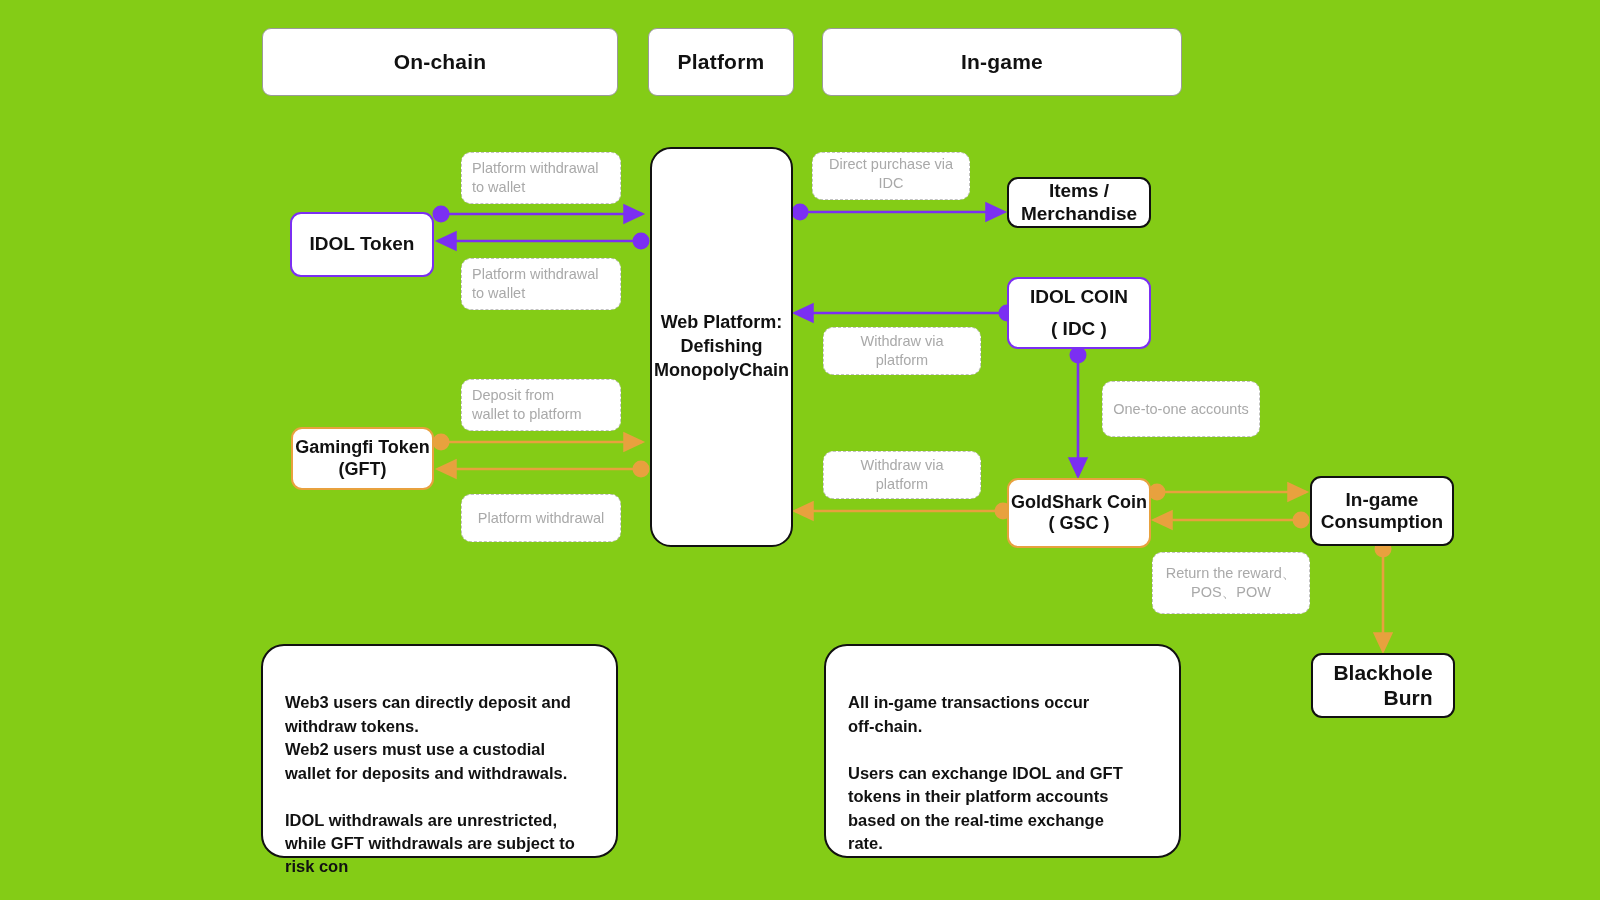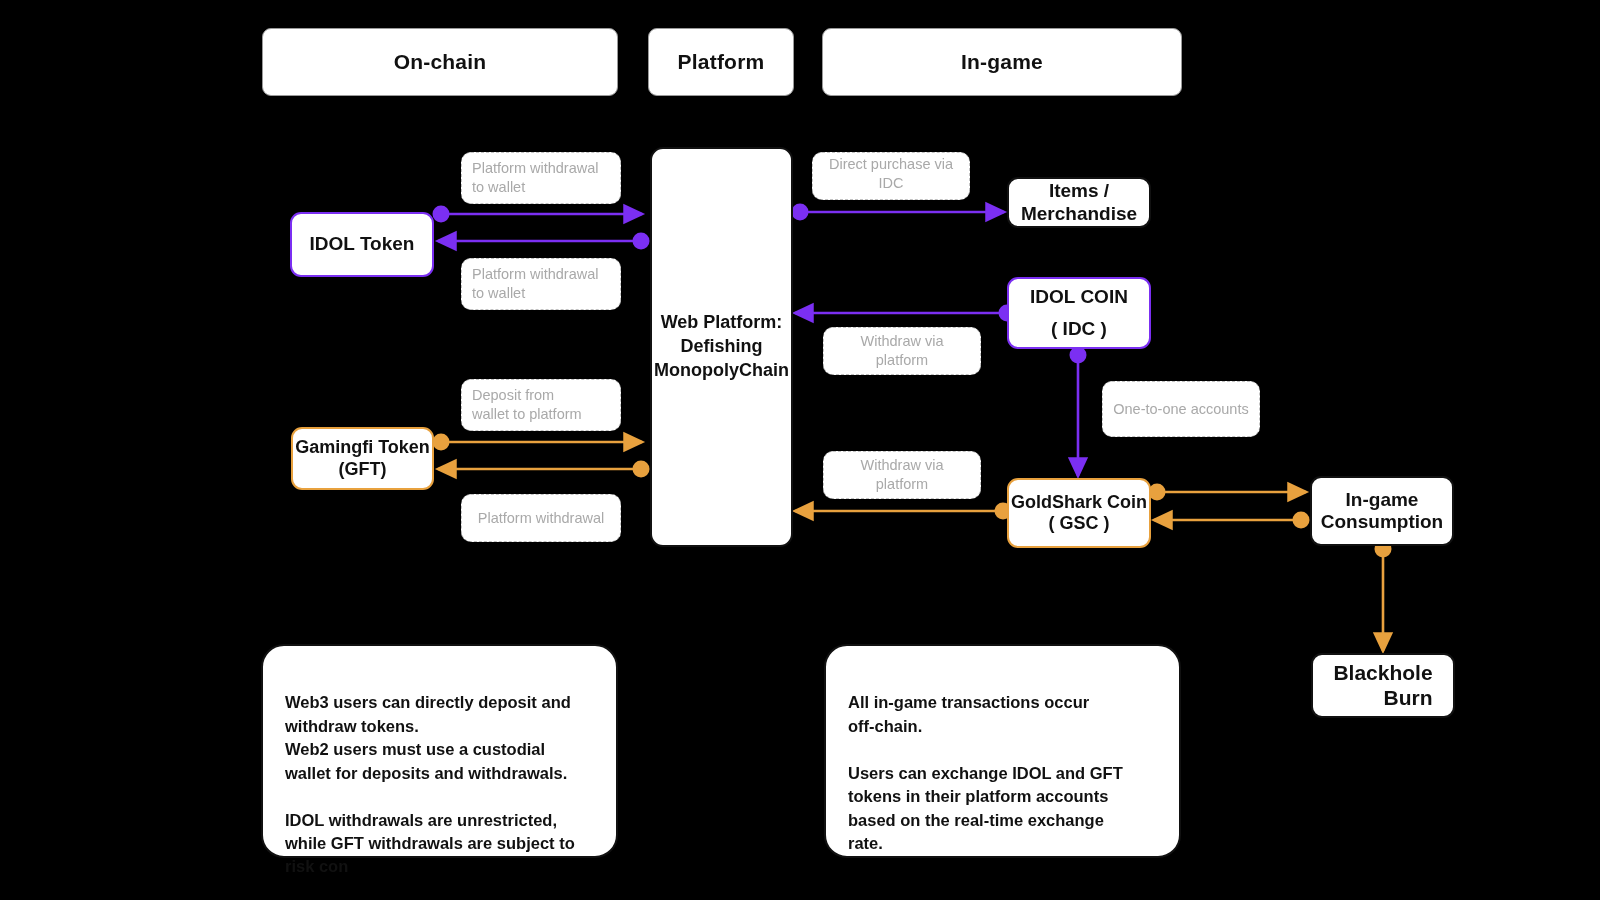--- a/index.html
+++ b/index.html
@@ -5,21 +5,21 @@
   * { box-sizing: border-box; }
   html, body {
     margin: 0; padding: 0;
     background: #ffffff;
     font-family: "Liberation Sans", sans-serif;
   }
   #canvas {
     position: relative;
     width: 1600px;
     height: 900px;
-    background: #000000;
+    background: #84cc16;
     overflow: hidden;
   }
   svg.edges {
     position: absolute;
     left: 0; top: 0;
     width: 1600px; height: 900px;
     pointer-events: none;
   }
   .node {
     position: absolute;
@@ -50,21 +50,21 @@
     border-radius: 11px;
     font-size: 19px;
   }
   .org {
     border: 2.2px solid #E8A13E;
     border-radius: 11px;
     font-size: 18px;
   }
   .platform-node {
     border: 2.8px solid #111111;
-    border-radius: 13px;
+    border-radius: 21px;
     font-size: 18px;
     line-height: 1.32;
   }
   .label {
     position: absolute;
     display: flex;
     align-items: center;
     justify-content: flex-start;
     border: 1.6px dashed #c2c2c2;
     border-radius: 10px;
@@ -191,20 +191,24 @@
   </div>
   <div class="label ctr" style="left:823px; top:327px; width:158px; height:48px;">
     <span>Withdraw via platform</span>
   </div>
   <div class="label ctr" style="left:823px; top:451px; width:158px; height:48px;">
     <span>Withdraw via platform</span>
   </div>
   <div class="label ctr" style="left:1102px; top:381px; width:158px; height:56px;">
     <span>One-to-one accounts</span>
   </div>
+  <div class="label ctr" style="left:1152px; top:552px; width:158px; height:62px;">
+    <span>Return the reward、
+POS、POW</span>
+  </div>
 
   <div class="node pur" style="left:290px; top:196px; width:144px; height:65px;margin-top:16px;">
     <span>IDOL Token</span>
   </div>
 
   <div class="node org" style="left:291px; top:427px; width:143px; height:63px;">
     <span>Gamingfi Token
 (GFT)</span>
   </div>
 

